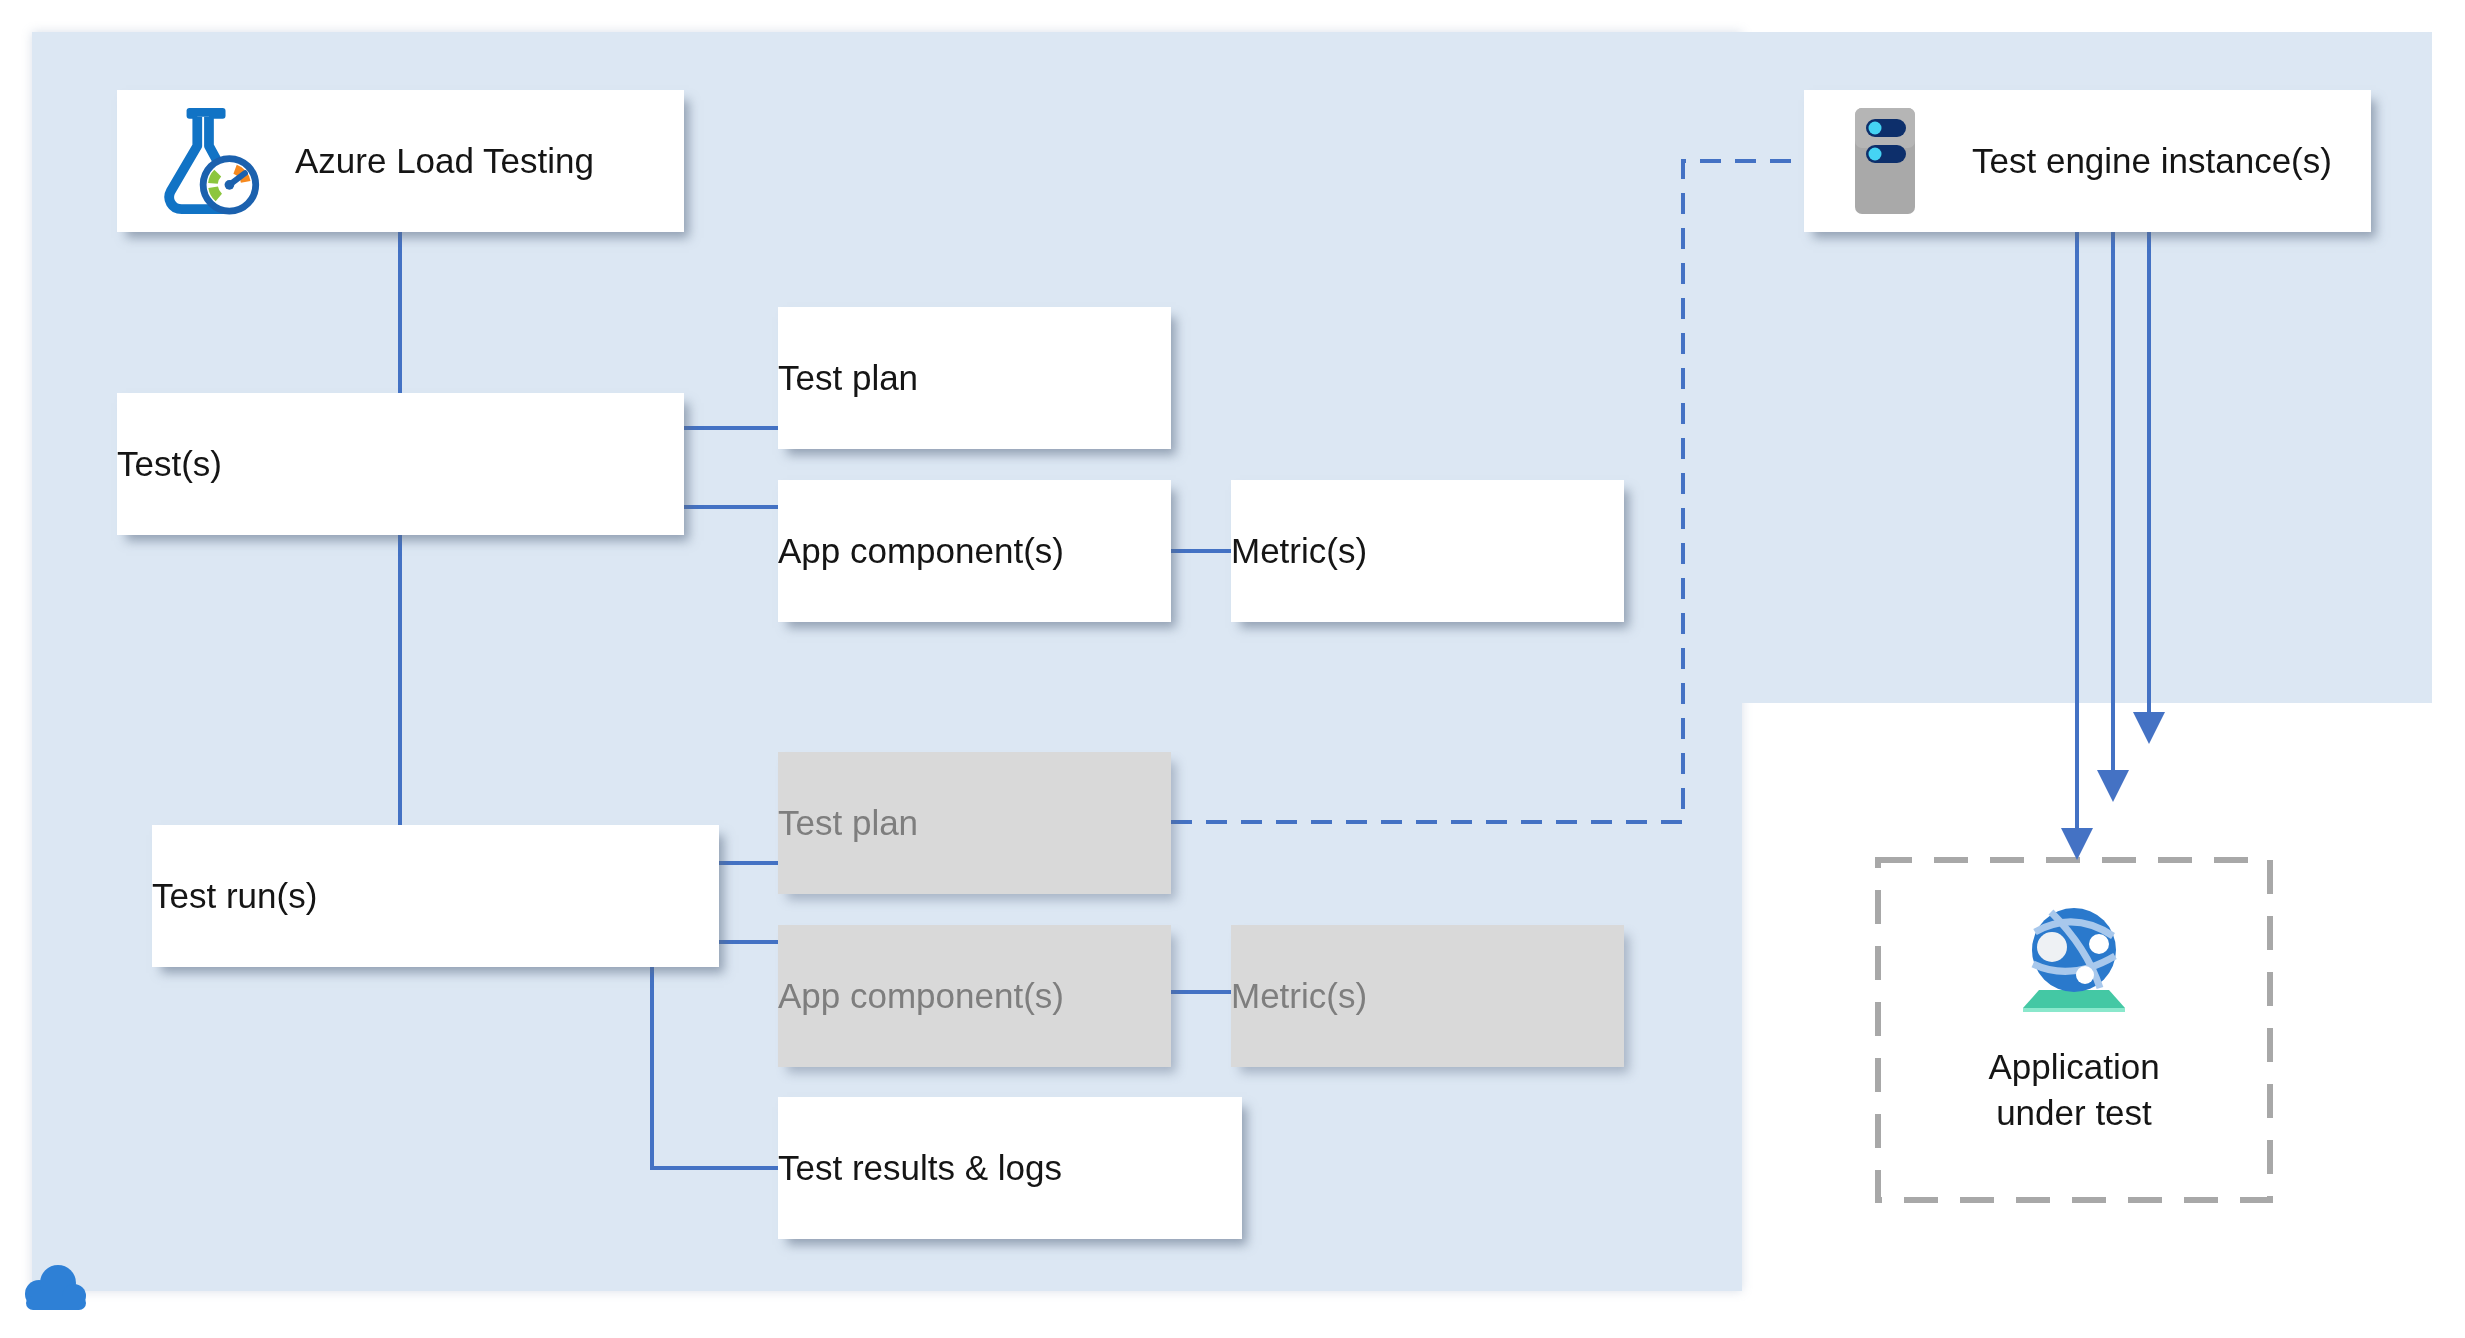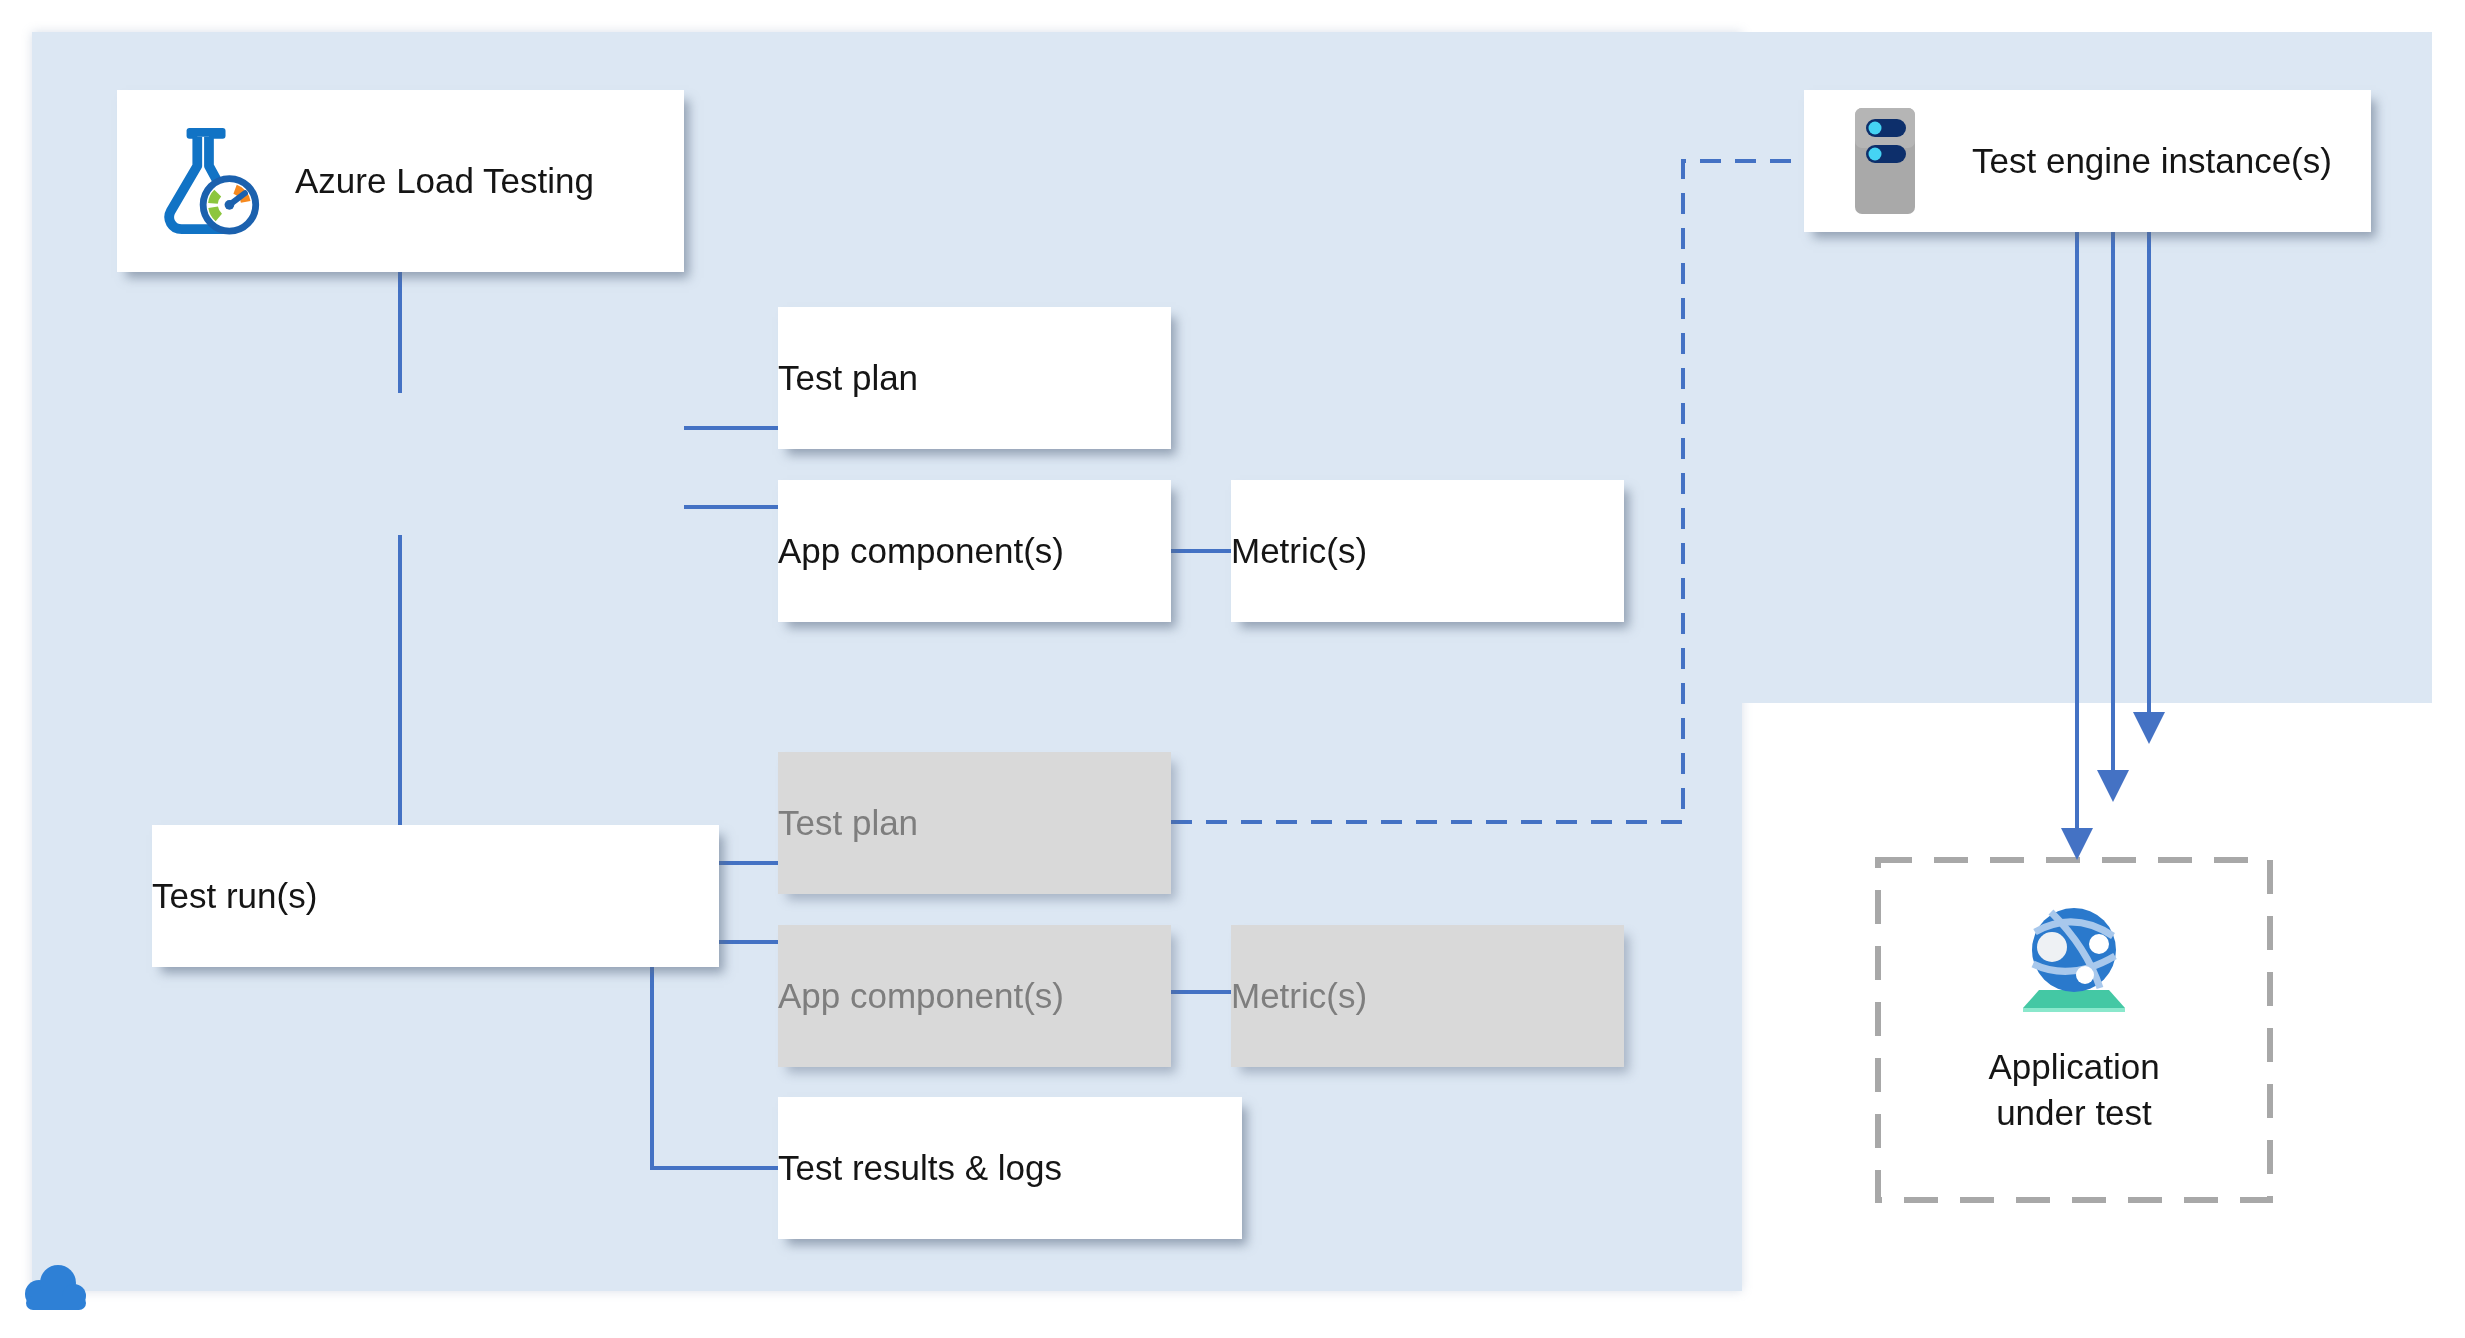--- a/index.html
+++ b/index.html
@@ -54,36 +54,39 @@
     <g stroke="#4472c4" stroke-width="4" fill="#4472c4">
       <path d="M2077 232 V828"></path>
       <polygon points="2077,860 2061,828 2093,828" stroke="none"></polygon>
       <path d="M2113 232 V770"></path>
       <polygon points="2113,802 2097,770 2129,770" stroke="none"></polygon>
       <path d="M2149 232 V712"></path>
       <polygon points="2149,744 2133,712 2165,712" stroke="none"></polygon>
     </g>
   </svg>
 
-  <div class="box lead" style="left:117px;top:90px;width:567px;height:182px;padding-left:32px;gap:28px;box-sizing:border-box;">
+  <div class="box lead" style="left:117px;top:90px;width:567px;height:142px;padding-left:32px;gap:28px;box-sizing:border-box;">
     <span class="icon-wrap">
       <svg width="118" height="112" viewBox="0 0 120 115">
         <rect x="38" y="3" width="40" height="11" rx="3" fill="#1173c5"></rect>
         <path d="M49 12 v30 L22 88 c-5 9 1 19 11 19 h42 c10 0 16-10 11-19 L61 42 V12" fill="#ffffff" stroke="#1173c5" stroke-width="10" stroke-linejoin="round"></path>
         <circle cx="82" cy="82" r="27" fill="#ffffff" stroke="#1b61ae" stroke-width="7"></circle>
         <path d="M87.8 66 A17 17 0 0 1 98.7 79" fill="none" stroke="#f6891e" stroke-width="10"></path>
         <path d="M65.1 80.5 A17 17 0 0 1 70 70" fill="none" stroke="#8cc63e" stroke-width="10"></path>
         <path d="M71.1 95 A17 17 0 0 1 65.3 84.5" fill="none" stroke="#8cc63e" stroke-width="10"></path>
         <path d="M82 82 L98 70" stroke="#1b61ae" stroke-width="6" stroke-linecap="round"></path>
         <circle cx="82" cy="82" r="5" fill="#1b61ae"></circle>
       </svg>
     </span>
     <span>Azure Load Testing</span>
   </div>
 
+  <div class="box" style="left:117px;top:393px;width:567px;height:142px;">
+    <span>Test(s)</span>
+  </div>
 
   <div class="box" style="left:117px;top:825px;width:567px;height:142px;margin-left:35px;">
     <span>Test run(s)</span>
   </div>
 
   <div class="box" style="left:778px;top:307px;width:393px;height:142px;">
     <span>Test plan</span>
   </div>
 
   <div class="box" style="left:778px;top:480px;width:393px;height:142px;">

